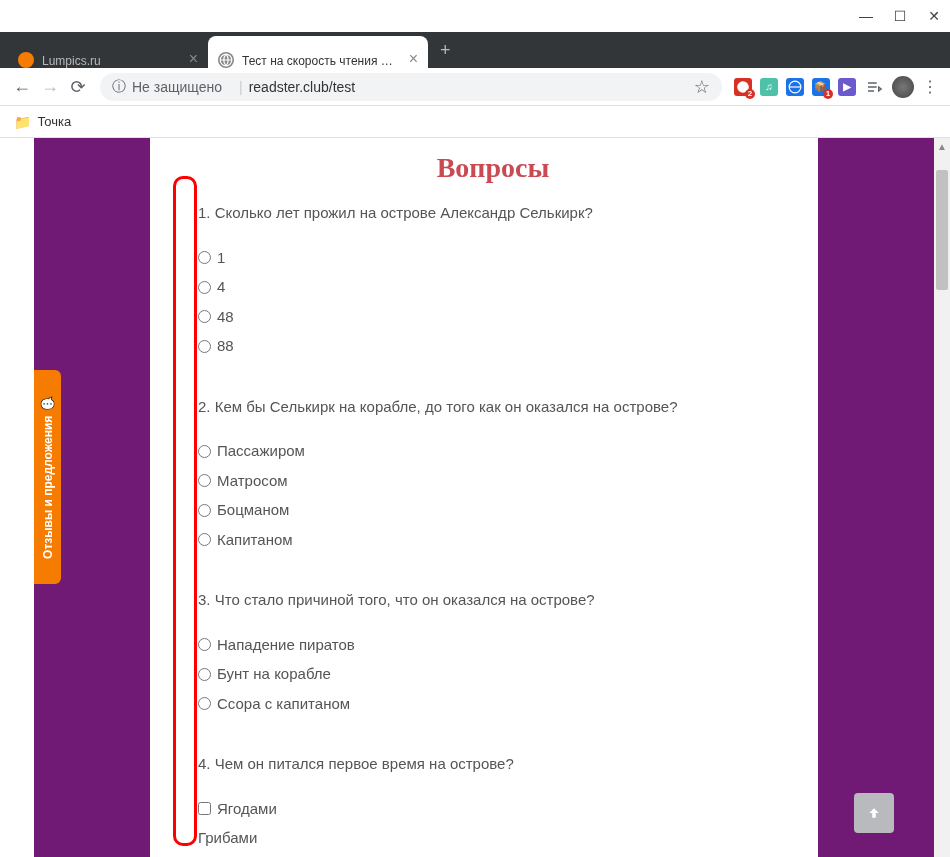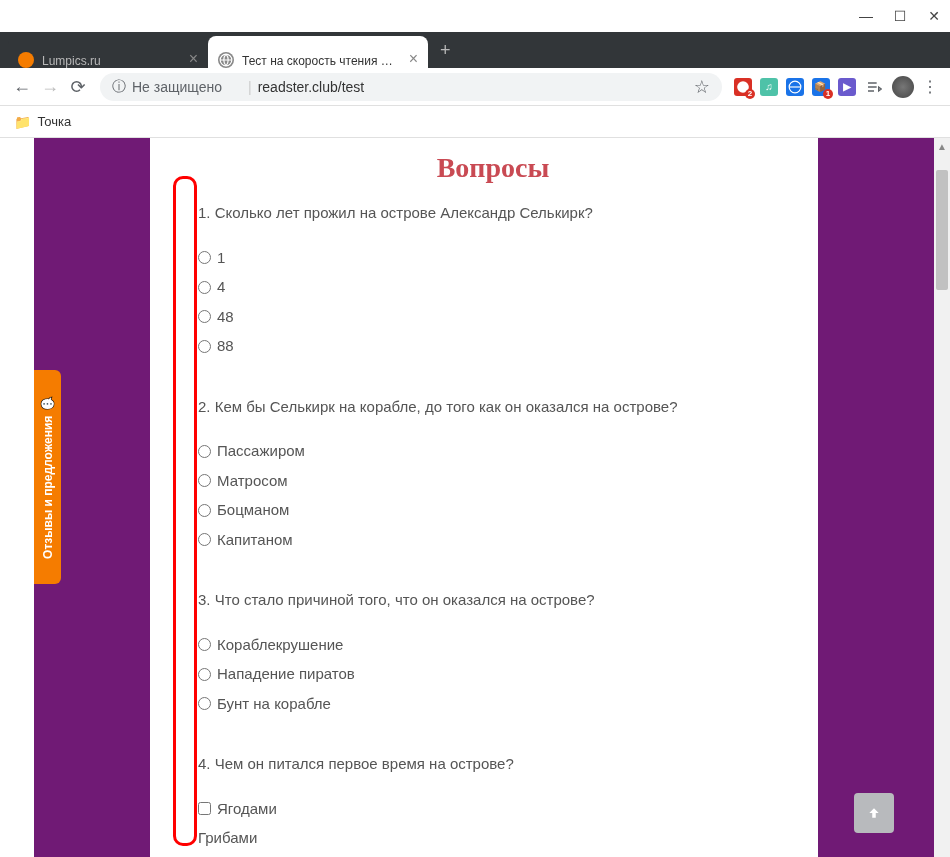--- a/index.html
+++ b/index.html
@@ -18,21 +18,21 @@
 .tab-favicon.globe { background: #888; display: flex; align-items: center; justify-content: center; }
 .tab-title { flex: 1; white-space: nowrap; overflow: hidden; text-overflow: ellipsis; }
 .tab-close { margin-left: 6px; color: #888; font-size: 16px; cursor: pointer; }
 .new-tab { color: #b8b8b8; font-size: 18px; padding: 0 12px; cursor: pointer; align-self: center; }
 
 .toolbar { height: 38px; background: #fff; border-bottom: 1px solid #e0e0e0; display: flex; align-items: center; padding: 0 12px; gap: 8px; }
 .nav-btn { width: 20px; height: 20px; display: flex; align-items: center; justify-content: center; color: #5f6368; font-size: 18px; cursor: pointer; }
 .nav-btn.disabled { color: #bbb; }
 .address-bar { flex: 1; height: 28px; background: #f1f3f4; border-radius: 14px; display: flex; align-items: center; padding: 0 12px; margin: 0 4px; font-size: 14px; color: #5f6368; }
 .security-icon { margin-right: 6px; }
-.security-text { color: #5f6368; margin-right: 20px; }
+.security-text { color: #5f6368; margin-right: 11px; }
 .url-divider { color: #ccc; margin: 0 6px; }
 .url-text { color: #333; }
 .star-icon { margin-left: auto; color: #5f6368; font-size: 18px; }
 .ext-icon { width: 18px; height: 18px; border-radius: 3px; display: flex; align-items: center; justify-content: center; font-size: 10px; font-weight: bold; color: #fff; position: relative; }
 .ext-badge { position: absolute; bottom: -3px; right: -3px; background: #d93025; color: #fff; font-size: 8px; width: 10px; height: 10px; border-radius: 50%; display: flex; align-items: center; justify-content: center; }
 .avatar { width: 22px; height: 22px; border-radius: 50%; background: radial-gradient(#777, #444); }
 .kebab { color: #5f6368; font-size: 16px; }
 
 .bookmarks-bar { height: 32px; background: #fff; border-bottom: 1px solid #e0e0e0; display: flex; align-items: center; padding: 0 14px; gap: 6px; font-size: 13px; color: #333; }
 .folder-icon { color: #f3cd55; font-size: 14px; }
@@ -177,29 +177,29 @@
       <div class="option">
           <input type="radio" name="q2" style="">
           <span class="option-label">Капитаном</span>
         </div>
     </div>
 
     <div class="question">
       <div class="question-text">3. Что стало причиной того, что он оказался на острове?</div>
       <div class="option">
           <input type="radio" name="q3" style="">
-          <span class="option-label">Кораблекрушение</span>
-        </div>
-      <div class="option">
-          <input type="radio" name="q3" style="">
           <span class="option-label">Нападение пиратов</span>
         </div>
       <div class="option">
           <input type="radio" name="q3" style="">
           <span class="option-label">Бунт на корабле</span>
+        </div>
+      <div class="option">
+          <input type="radio" name="q3" style="">
+          <span class="option-label">Ссора с капитаном</span>
         </div>
     </div>
 
     <div class="question">
       <div class="question-text">4. Чем он питался первое время на острове?</div>
       <div class="option">
           <input type="checkbox" style="">
           <span class="option-label">Ягодами</span>
         </div>
       <div class="option">

